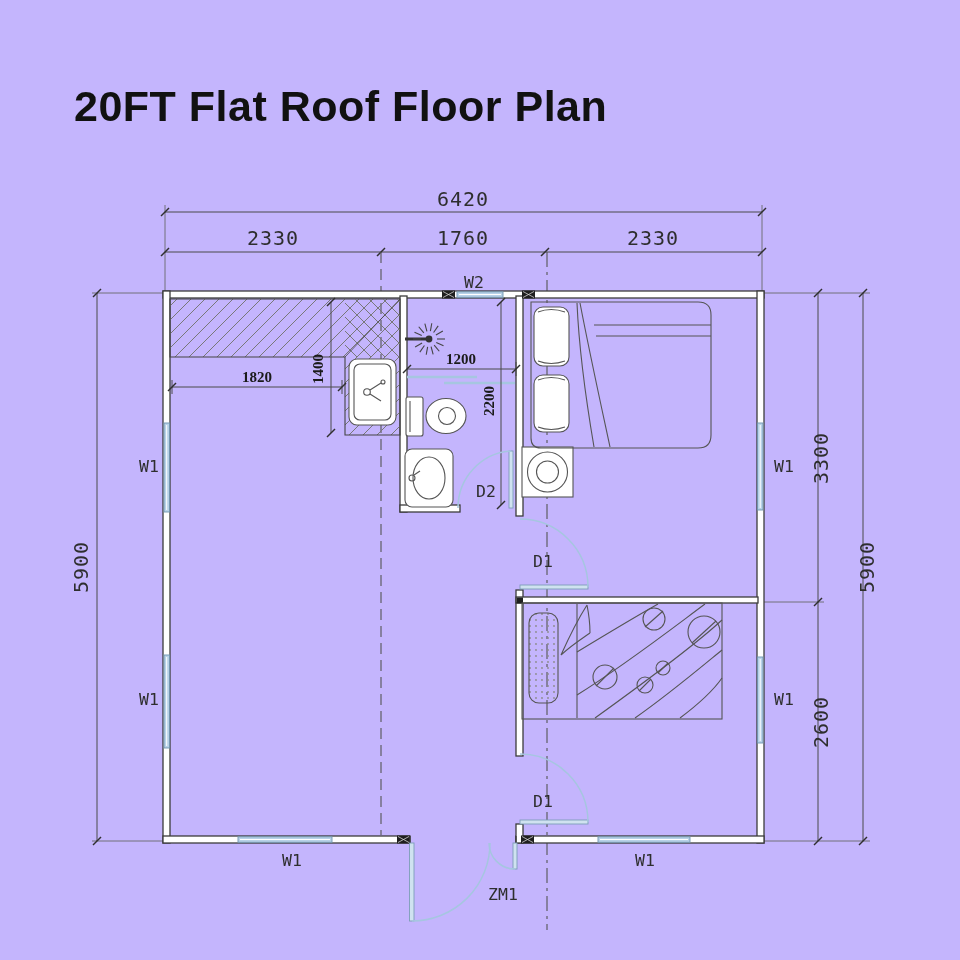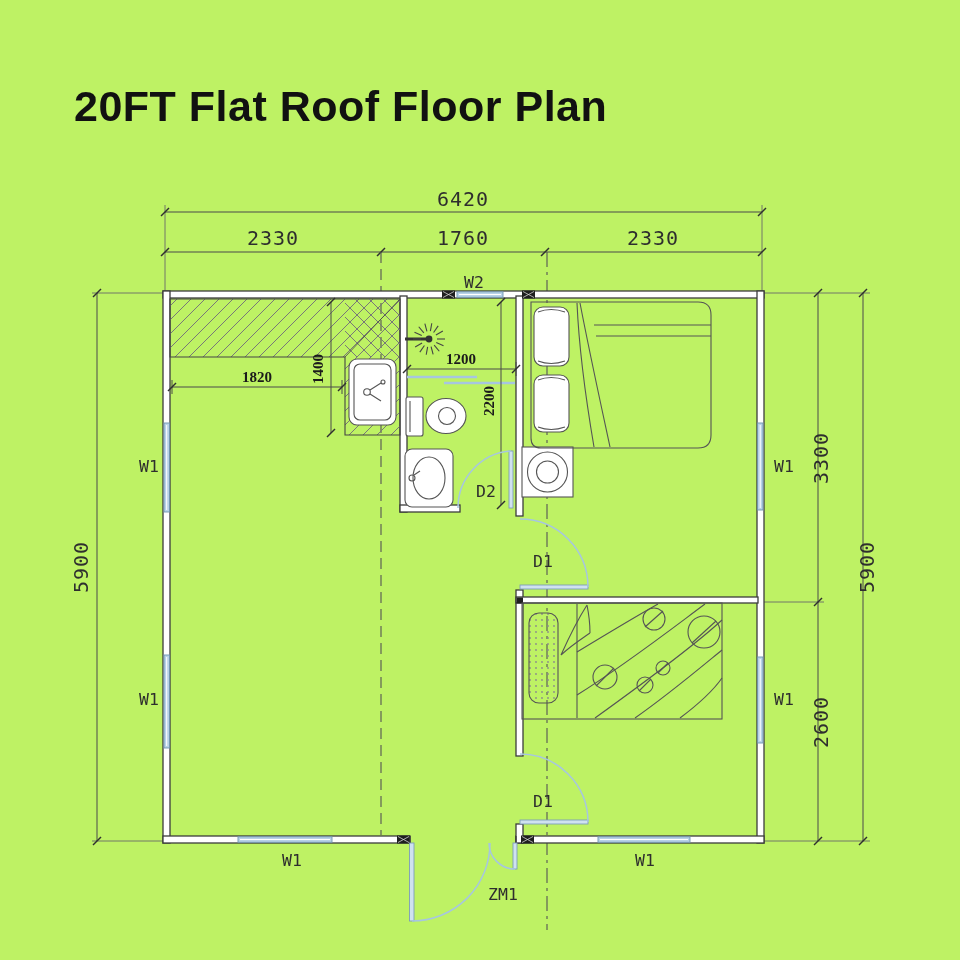--- a/index.html
+++ b/index.html
@@ -1,16 +1,16 @@
 <!DOCTYPE html>
 <html><head>
 <meta charset="utf-8">
 <style>
   html,body{margin:0;padding:0;background:#ffffff;}
-  .page{position:relative;width:960px;height:960px;background:#bef264;overflow:hidden;
+  .page{position:relative;width:960px;height:960px;background:#c4b5fd;overflow:hidden;
         font-family:"Liberation Sans",sans-serif;}
   h1.title{position:absolute;left:74px;top:82px;margin:0;font-size:43px;font-weight:700;
         color:#111;letter-spacing:0.5px;font-family:"Liberation Sans",sans-serif;}
   svg{position:absolute;left:0;top:0;}
   .wall{fill:#ffffff;stroke:#3c3c3c;stroke-width:1.3;}
   .dimline{stroke:#4a4a4a;stroke-width:1;fill:none;}
   .extline{stroke:#6a6a6a;stroke-width:0.9;fill:none;}
   .tick{stroke:#2f2f2f;stroke-width:1.5;}
   .dim{font-family:"DejaVu Sans Mono",monospace;font-size:20px;fill:#2e2e2e;letter-spacing:1px;}
   .dimS{font-family:"Liberation Serif",serif;font-weight:bold;font-size:15px;fill:#1b1b1b;}

